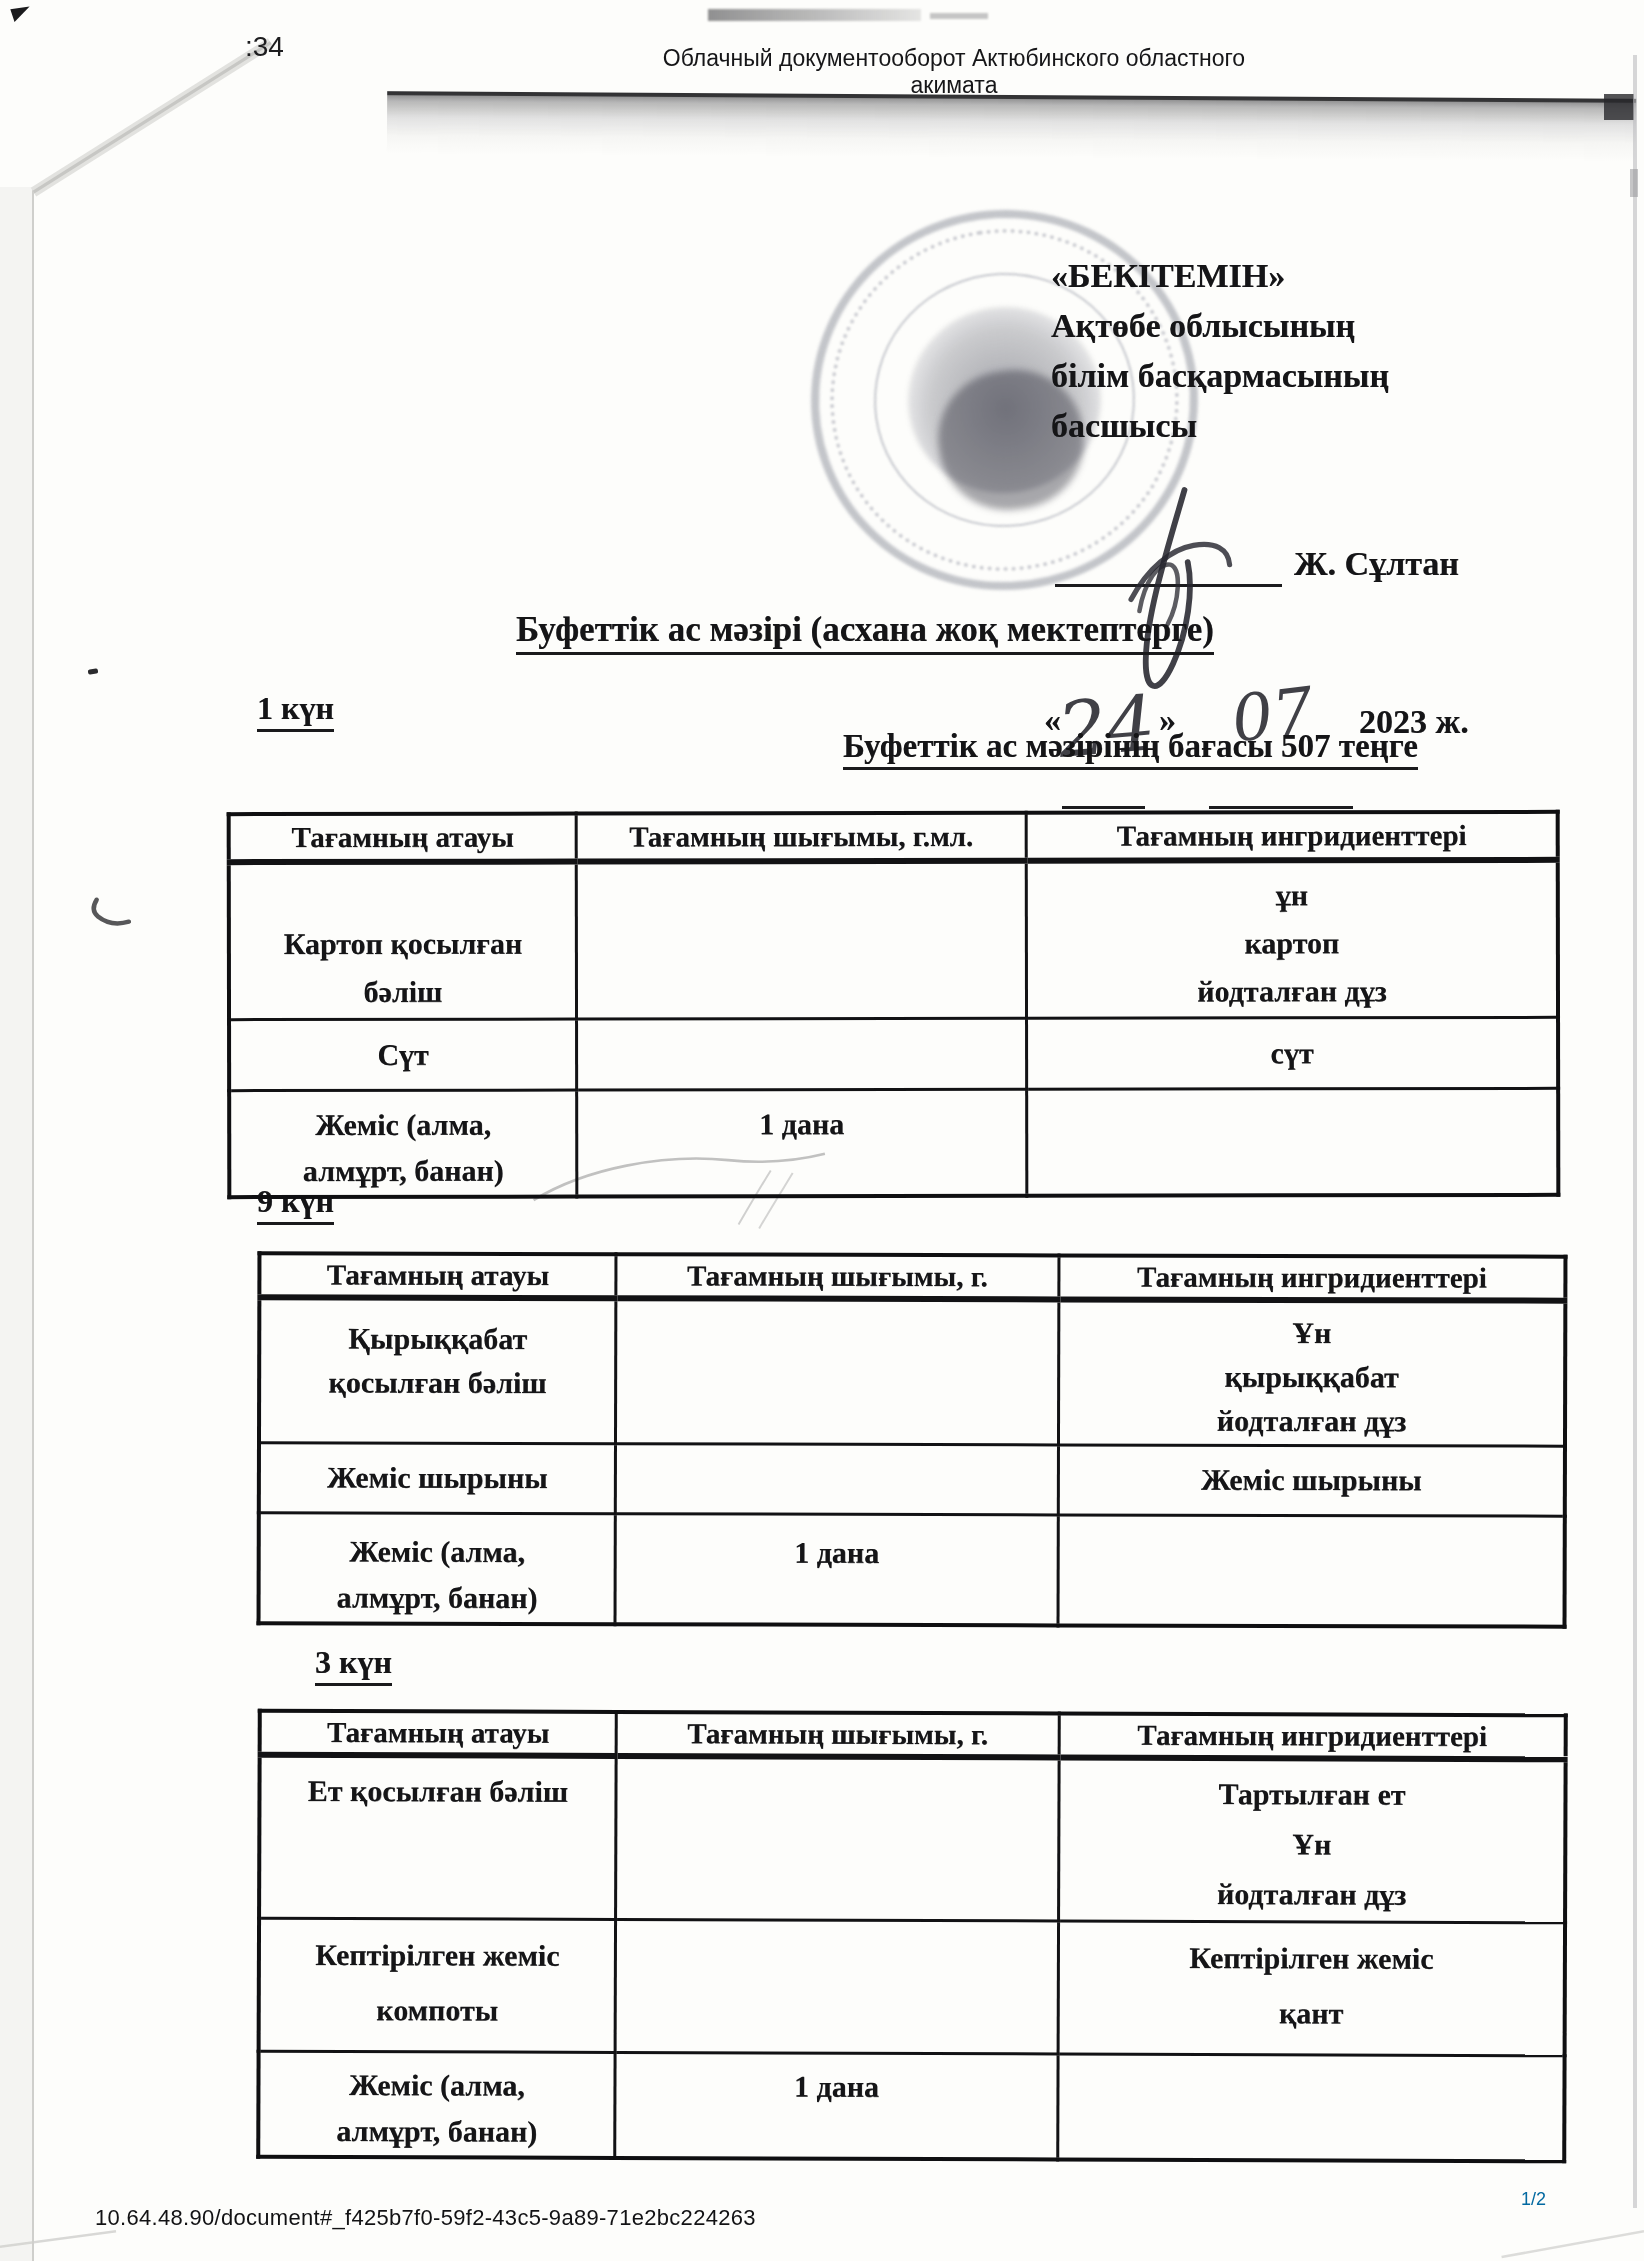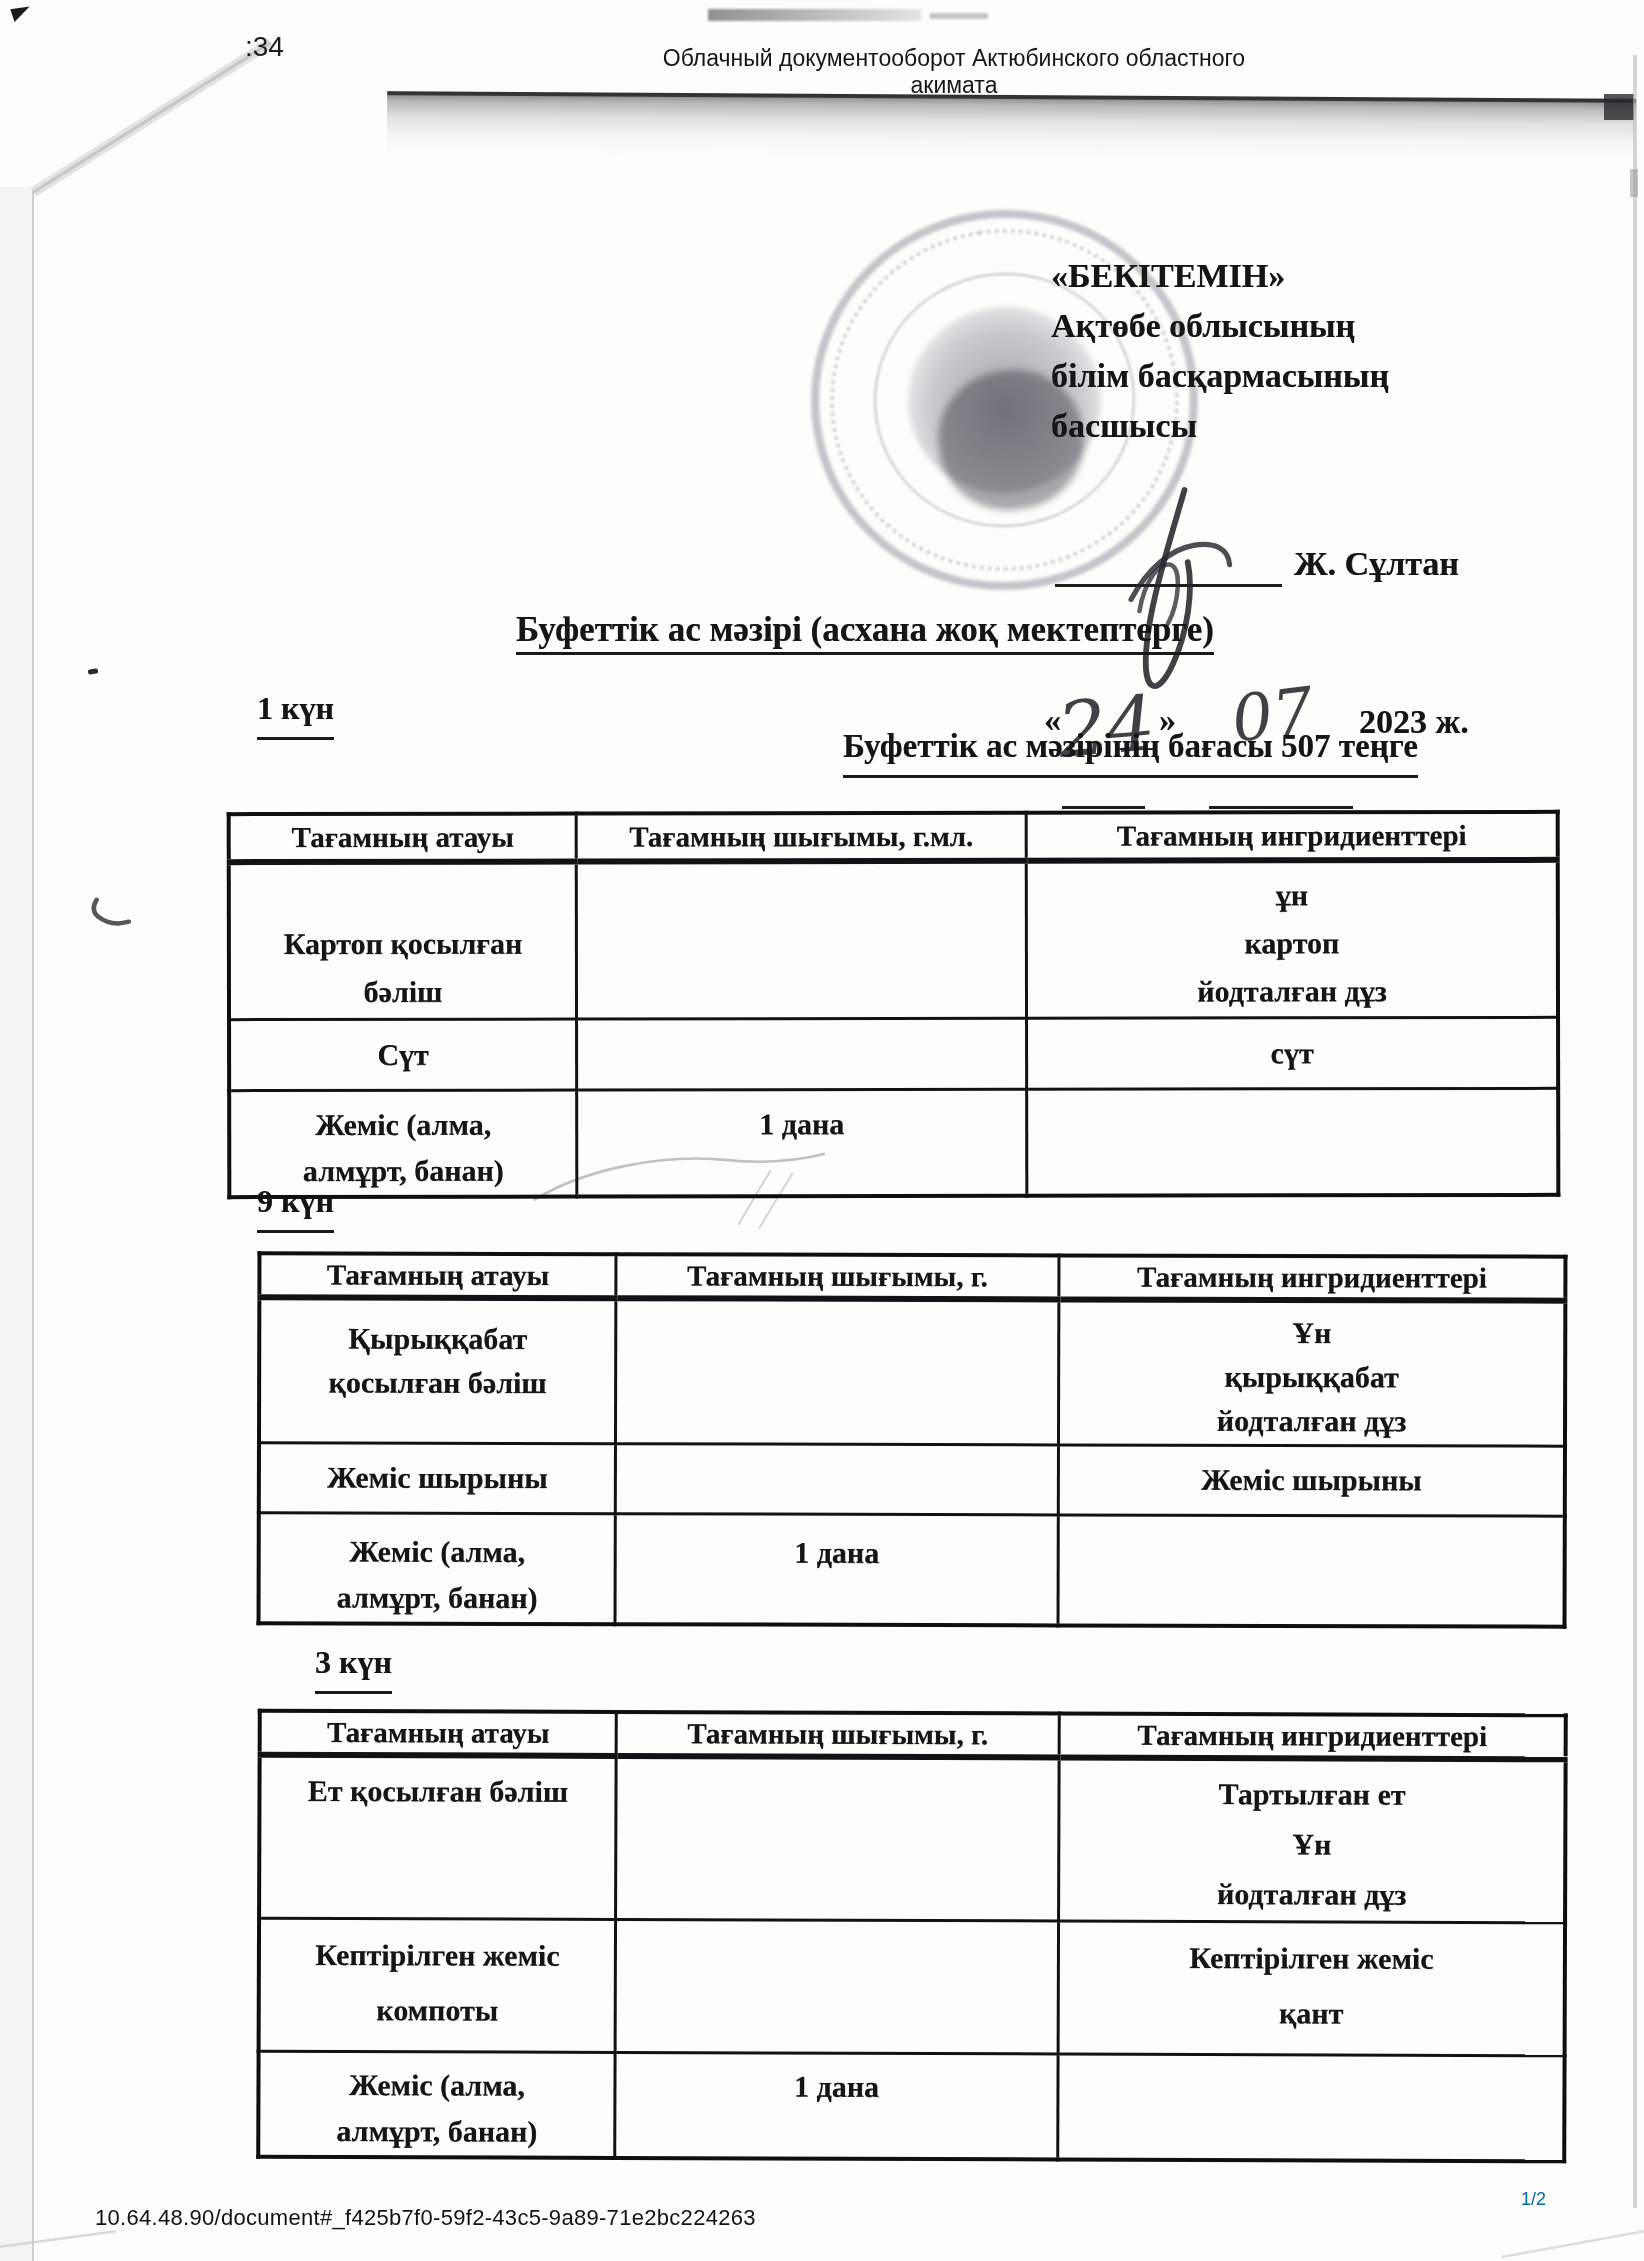--- a/index.html
+++ b/index.html
@@ -5,21 +5,21 @@
   html,body{margin:0;padding:0;background:#ffffff;}
   .page{
     position:relative;width:1644px;height:2261px;overflow:hidden;
     background:#fdfdfb;
     font-family:"Liberation Serif","DejaVu Serif",serif;
     color:#151517;
   }
   .abs{position:absolute;}
   .sans{font-family:"Liberation Sans","DejaVu Sans",sans-serif;}
   .ink{color:#151517;text-shadow:0.3px 0.3px 0.5px rgba(15,15,18,.55);}
-  .ul{border-bottom:3.2px solid #1a1a1c;padding-bottom:11px;white-space:nowrap;}
+  .ul{border-bottom:3.2px solid #1a1a1c;padding-bottom:3px;white-space:nowrap;}
 
   
   .corner-mark{left:10.3px;top:6.4px;width:19.3px;height:15.5px;background:#1b1b1d;
     clip-path:polygon(0 18%,100% 0,22% 100%);}
   .left-outside{left:0;top:187px;width:34px;height:2074px;background:#f4f4f2;}
   .left-edge-line{left:32px;top:188px;width:1.9px;height:2073px;background:#cfcfcc;}
   .smudge-band{
     left:387px;top:95px;width:1249px;height:62px;transform:rotate(.35deg);
     background:linear-gradient(180deg,rgba(42,42,45,.62) 0,rgba(70,70,74,.38) 16%,
       rgba(118,118,122,.2) 42%,rgba(150,150,150,.07) 72%,rgba(150,150,150,0) 100%);

